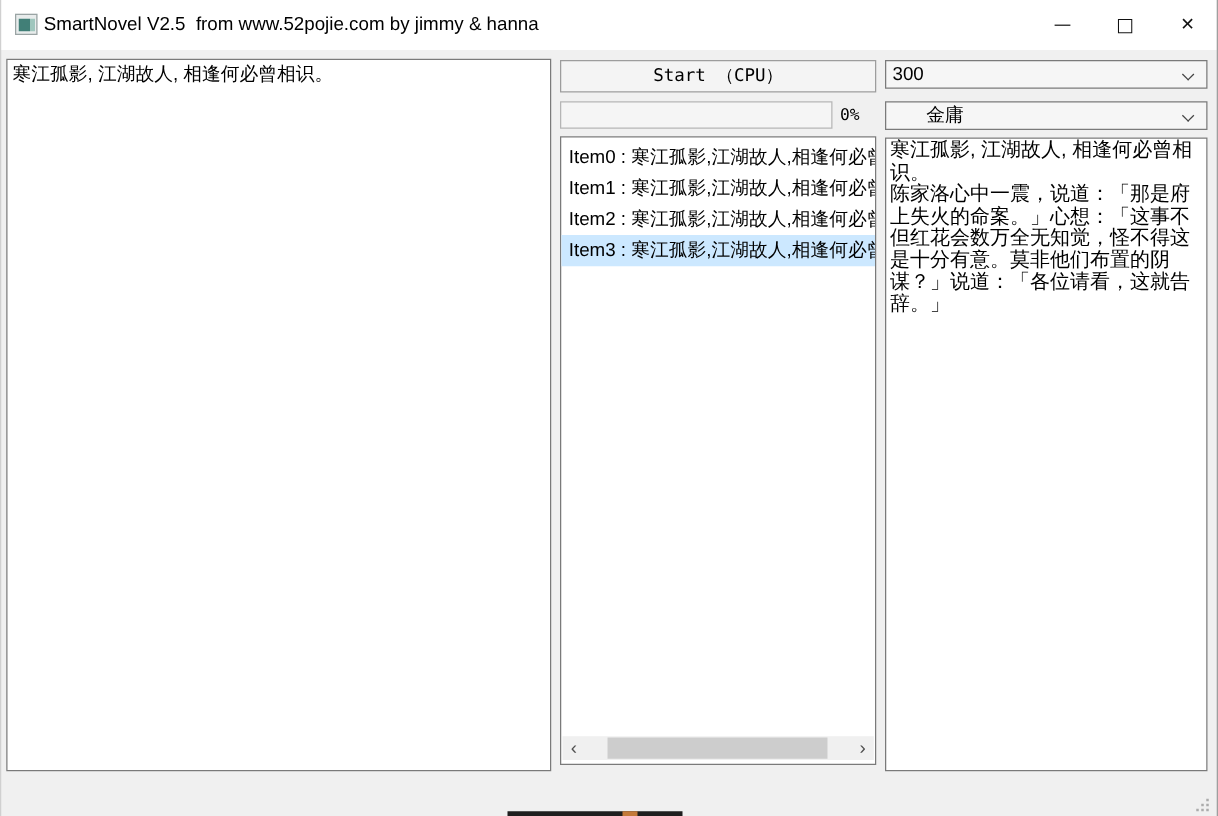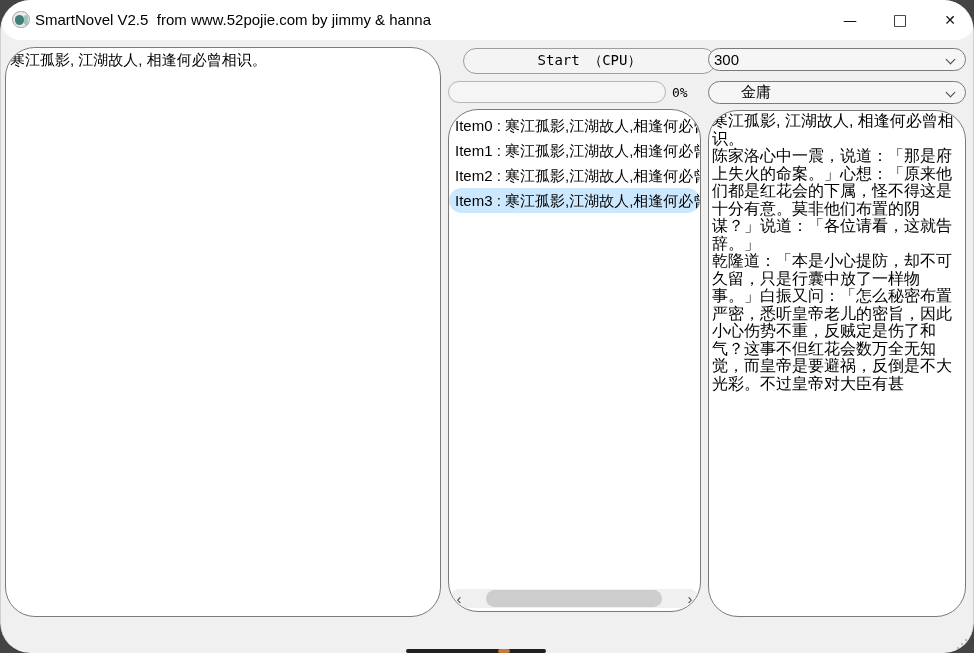--- a/index.html
+++ b/index.html
@@ -1,15 +1,15 @@
 <!DOCTYPE html>
 <html><head>
 <meta charset="utf-8">
 <style>
-  * { margin:0; padding:0; box-sizing:border-box;border-radius:30px; }
+  * { margin:0; padding:0; box-sizing:border-box; }
   html,body { width:974px; height:653px; overflow:hidden; background:#444; }
   body { font-family:"Liberation Sans", sans-serif; }
 
   .window{
     position:relative; width:974px; height:653px;
     background:#f0f0f0; overflow:hidden;
     border-left:1px solid #d0d0d0; border-right:1px solid #d0d0d0;
   }
 
   
@@ -44,21 +44,21 @@
   
   .textarea-left{
     position:absolute; left:4px; top:47px; width:436px; height:570px;
     background:#fff; border:1px solid #7a7a7a;
     padding:2px 4px; font-size:15px; line-height:20px; color:#000;
     word-break:break-all; overflow:hidden;
   }
 
   
   .start-button{
-    position:absolute; left:462px; top:48px; width:253px; height:26px;
+    position:absolute; left:447px; top:48px; width:253px; height:26px;
     background:#f4f4f4; border:1px solid #9d9d9d;
     display:flex; align-items:center; justify-content:center;
     font-family:"DejaVu Sans Mono", monospace; font-size:14px; color:#000;
     white-space:pre;
   }
   .progress-bar{
     position:absolute; left:447px; top:81px; width:218px; height:22px;
     background:#f5f5f5; border:1px solid #b5b5b5;
   }
   .progress-label{
@@ -173,22 +173,21 @@
     <span class="chevron"></span>
   </div>
 
   <div class="combo combo2">
     <span>金庸</span>
     <span class="chevron"></span>
   </div>
 
   <div class="textarea-right">
     <div>寒江孤影, 江湖故人, 相逢何必曾相识。</div>
-    <div>陈家洛心中一震，说道：「那是府上失火的命案。」心想：「原来他们都是红花会的下属，怪不得这是十分有意。莫非他们布置的阴谋？」说道：「各位请看，这就告辞。」</div>
-    <div>乾隆道：「本是小心提防，却不可久留，只是行囊中放了一样物事。」白振又问：「怎么秘密布置严密，悉听皇帝老儿的密旨，因此小心伤势不重，反贼定是伤了和气？这事不但红花会数万全无知觉，而皇帝是要避祸，反倒是不大光彩。不过皇帝对大臣有甚</div>
+    <div>陈家洛心中一震，说道：「那是府上失火的命案。」心想：「这事不但红花会数万全无知觉，怪不得这是十分有意。莫非他们布置的阴谋？」说道：「各位请看，这就告辞。」</div>
   </div>
 
   <div class="resize-grip">
     <i style="right:0; bottom:0;"></i>
     <i style="right:0; bottom:4px;"></i>
     <i style="right:0; bottom:8px;"></i>
     <i style="right:4px; bottom:0;"></i>
     <i style="right:4px; bottom:4px;"></i>
     <i style="right:8px; bottom:0;"></i>
   </div>

